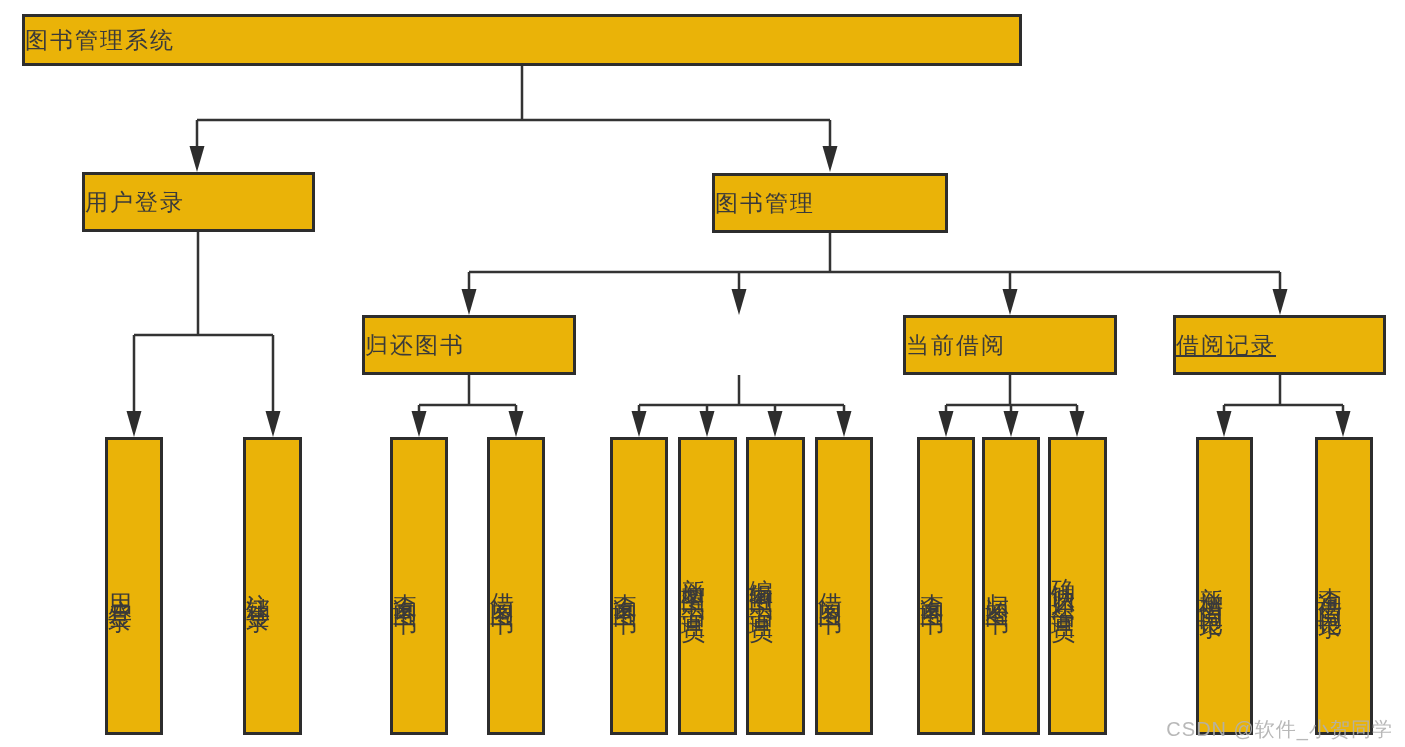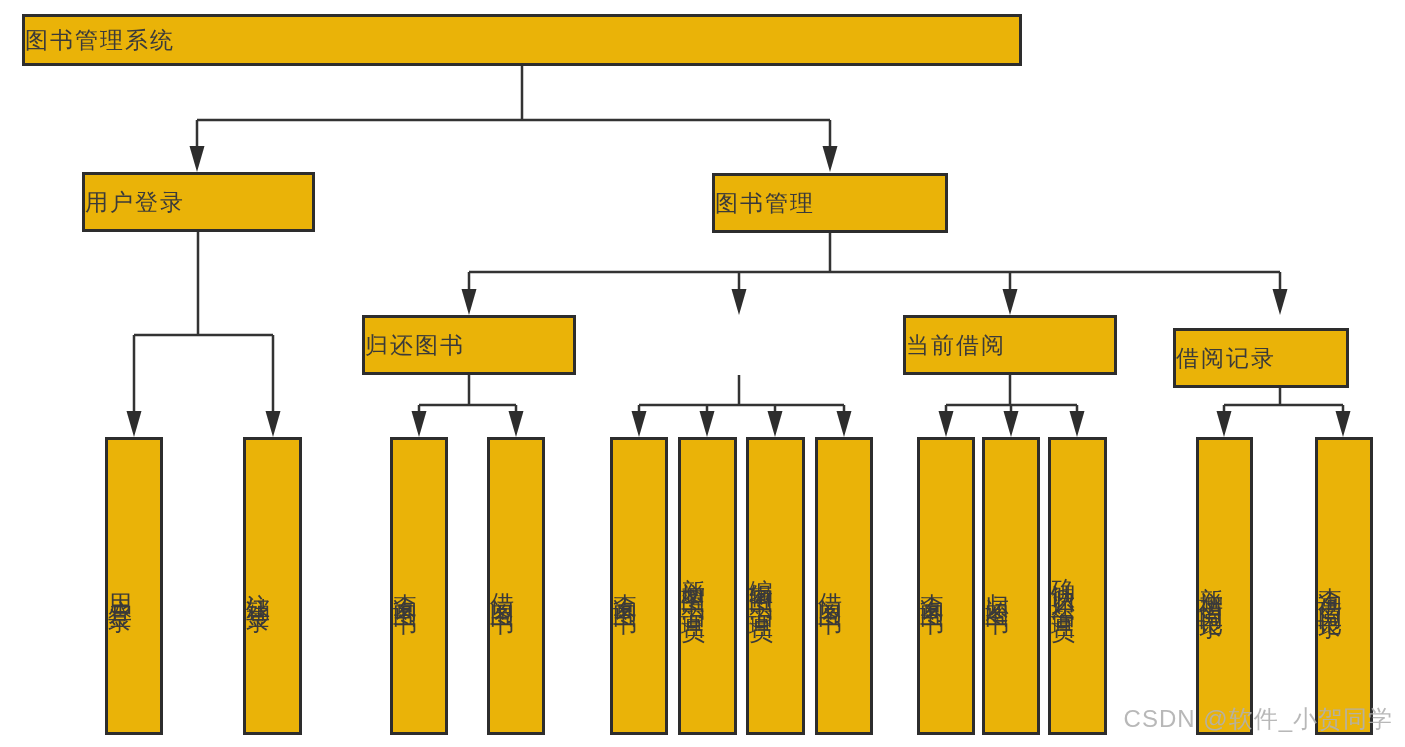--- a/index.html
+++ b/index.html
@@ -46,41 +46,41 @@
     line-height: 1;
     white-space: nowrap;
   }
   
   .n-root        { left: 22px;   top: 14px;  width: 1000px; height: 52px; }
   .n-user-login  { left: 82px;   top: 172px; width: 233px;  height: 60px; }
   .n-book-mgmt   { left: 712px;  top: 173px; width: 236px;  height: 60px; }
   .n-new-books   { left: 362px;  top: 315px; width: 214px;  height: 60px; }
   .n-book-borrow { left: 632px;  top: 315px; width: 214px;  height: 60px; }
   .n-cur-borrow  { left: 903px;  top: 315px; width: 214px;  height: 60px; }
-  .n-records     { left: 1173px; top: 328px; width: 176px;  height: 60px; }
+  .n-records     { left: 1173px; top: 315px; width: 213px;  height: 60px; text-decoration: underline; }
   .leaf { top: 437px; height: 298px; width: 58px; }
   .l-1  { left: 105px; }
   .l-2  { left: 243px; width: 59px; }
   .l-3  { left: 390px; }
   .l-4  { left: 487px; }
   .l-5  { left: 610px; }
   .l-6  { left: 678px; width: 59px; }
   .l-7  { left: 746px; width: 59px; }
   .l-8  { left: 815px; }
   .l-9  { left: 917px; }
   .l-10 { left: 982px; }
   .l-11 { left: 1048px; width: 59px; }
   .l-12 { left: 1196px; width: 57px; }
   .l-13 { left: 1315px; }
   .watermark {
     position: absolute;
     right: 12px;
-    bottom: 12px;
+    bottom: 4px;
     z-index: 3;
-    font-size: 24px;
+    font-size: 20px;
     color: rgba(176, 176, 176, 0.9);
     letter-spacing: 1px;
     white-space: nowrap;
   }
 </style>
 </head>
 <body>
 
 <div class="canvas">
 

